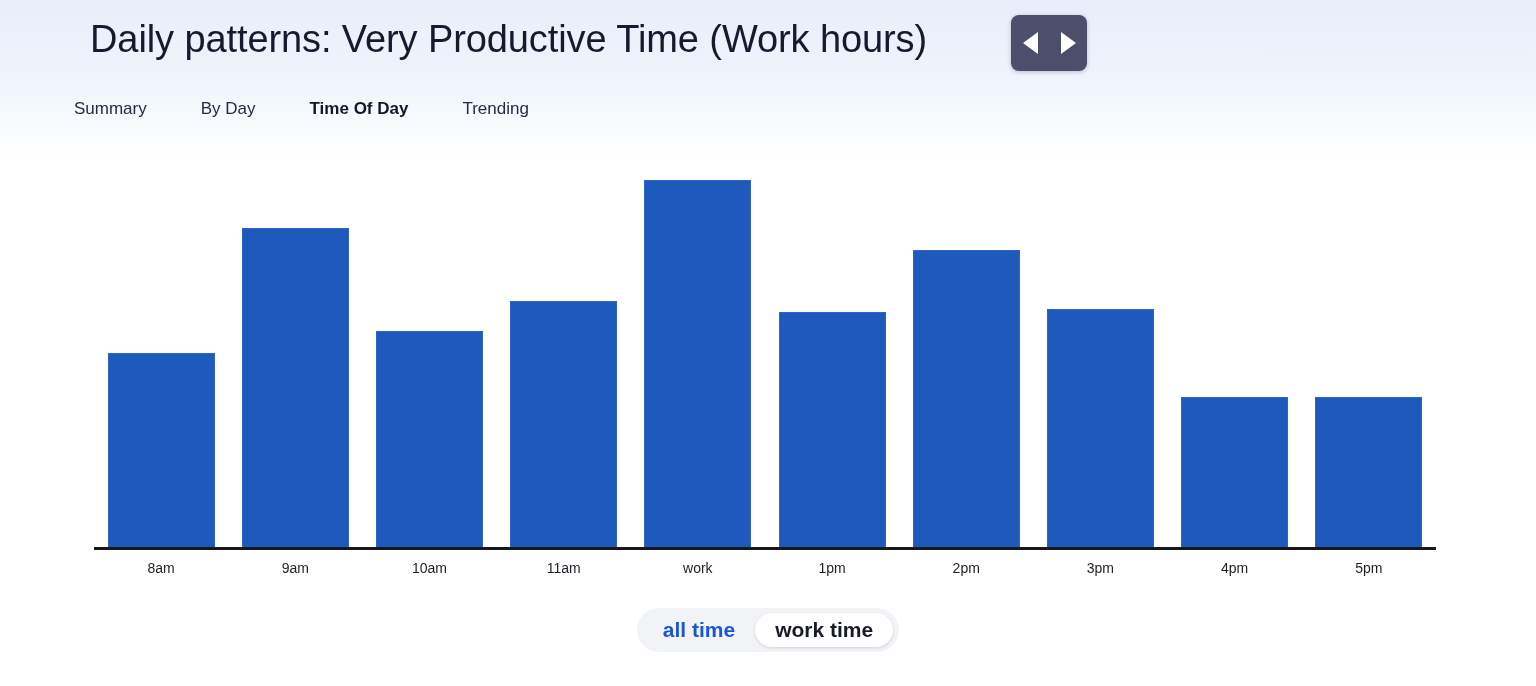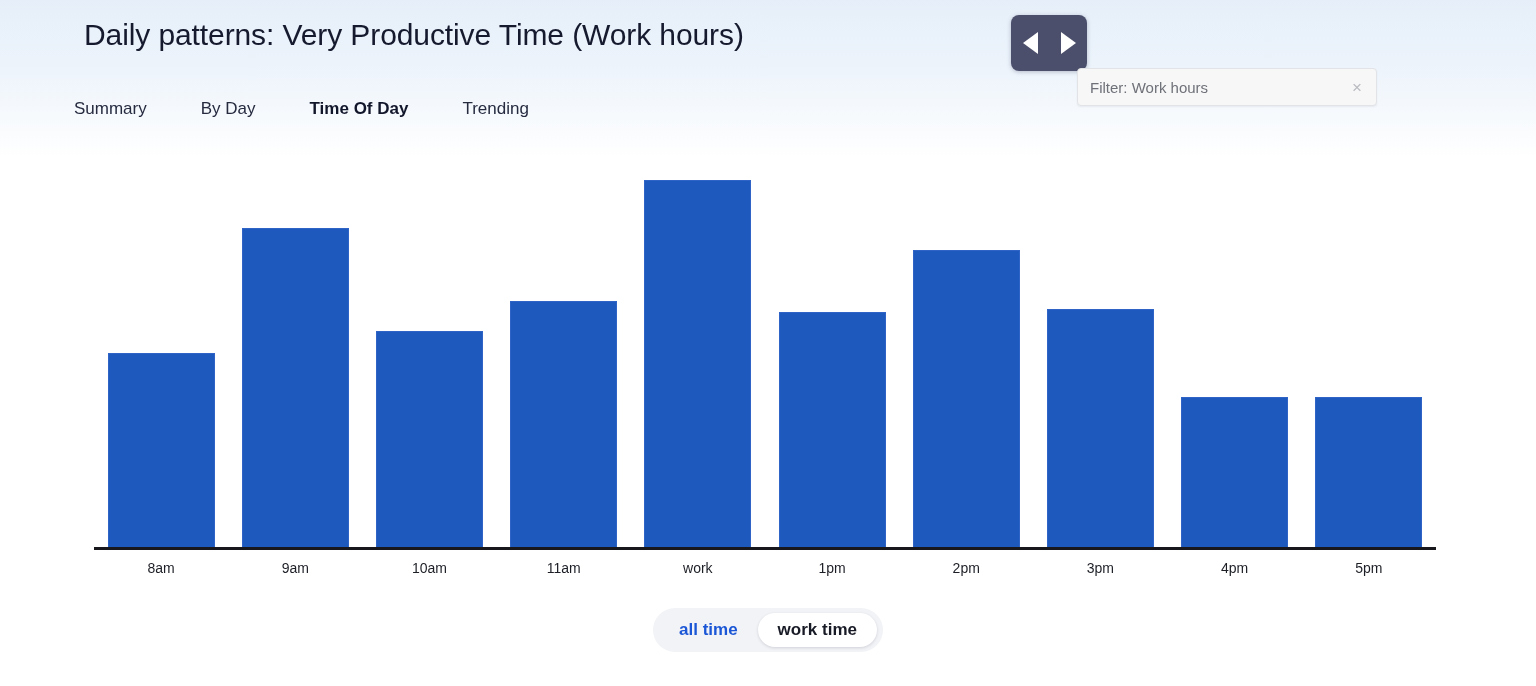--- a/index.html
+++ b/index.html
@@ -25,23 +25,23 @@
   .header {
     position: absolute;
     left: 0; top: 0;
     width: 1536px;
     height: 158px;
     background: linear-gradient(to bottom, #e6eff9 0%, #ecf3fb 40%, #f7fafd 75%, #ffffff 100%);
   }
 
   .page-title {
     position: absolute;
-    left: 84px;
+    left: 90px;
     top: 18px;
-    font-size: 30px;
+    font-size: 38px;
     font-weight: 400;
     color: #161a2e;
     letter-spacing: -0.1px;
     white-space: nowrap;
   }
 
   .tabs {
     position: absolute;
     left: 74px;
     top: 99px;
@@ -214,21 +214,21 @@
   }
   .toggle {
     display: flex;
     align-items: center;
     background: #f2f3f6;
     border-radius: 22px;
     height: 44px;
     padding: 0 6px;
   }
   .toggle-opt {
-    font-size: 17px;
+    font-size: 21px;
     font-weight: 700;
     padding: 0 20px;
     height: 34px;
     line-height: 34px;
     border-radius: 17px;
     cursor: pointer;
     white-space: nowrap;
   }
   .toggle-opt.inactive {
     color: #1a56d6;
@@ -257,24 +257,20 @@
 
     <div class="daterange">
       <div class="dr-arrow left">
         <span class="tri left"></span>
       </div>
       <div class="dr-arrow right">
         <span class="tri right"></span>
       </div>
     </div>
 
-    <div class="filter-chip">
-      <span class="filter-text">Filter: Work hours</span>
-      <span class="filter-close">×</span>
-    </div>
   </div>
 
   <div class="chart-area">
     <div class="plot">
       <div class="bars" id="bars">
           <div class="bar-slot" style="width: 10%;">
             <div class="bar" style="height: 53%;"></div>
           </div>
           <div class="bar-slot" style="width: 10%;">
             <div class="bar" style="height: 87%;"></div>

